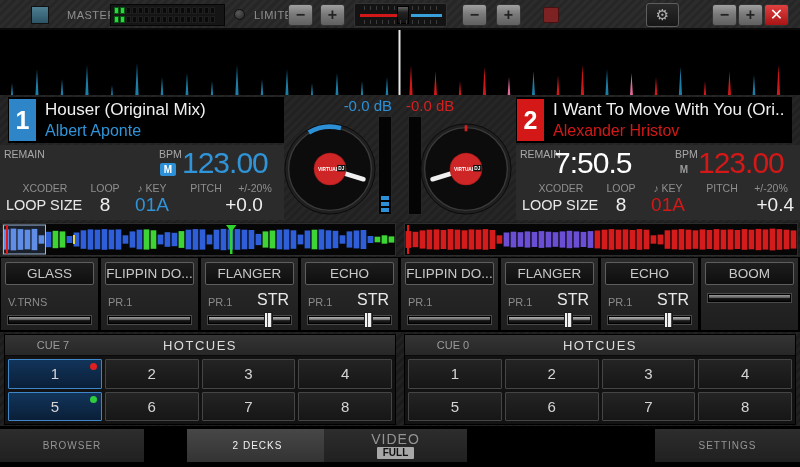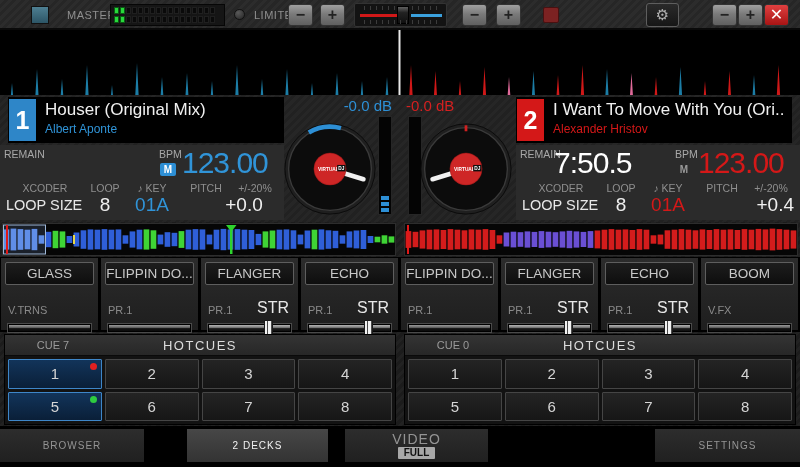--- a/index.html
+++ b/index.html
@@ -50,21 +50,21 @@
   
   #decks { position:absolute; left:0; top:95px; width:800px; height:127px;
            background:repeating-linear-gradient(135deg,#262626 0 3px,#212121 3px 6px); }
   .titlebar { position:absolute; top:2px; height:46px; background:#000; }
   #title1 { left:8px; width:276px; } #title2 { left:516px; width:276px; }
   .numbox { position:absolute; left:1px; top:2px; width:27px; height:42px; color:#fff;
             font-size:25px; font-weight:bold; display:flex; align-items:center; justify-content:center; }
   .numbox.blue { background:#2e86c8; } .numbox.red { background:#d41818; }
   .ttl { position:absolute; left:37px; top:3px; width:232px; font-size:17px; color:#f0f0f0;
          white-space:nowrap; overflow:hidden; }
-  .artist { position:absolute; left:37px; top:25px; width:232px; font-size:12px; white-space:nowrap; overflow:hidden; }
+  .artist { position:absolute; left:37px; top:25px; width:232px; font-size:16px; white-space:nowrap; overflow:hidden; }
   .artist.blue { color:#3094d8; } .artist.red { color:#d41818; }
   .infopanel { position:absolute; top:50px; width:284px; height:75px; background:#2b2b2b; }
   #info1 { left:0; } #info2 { left:516px; }
   .lab { position:absolute; font-size:10.5px; color:#a8a8a8; }
   .lab2 { position:absolute; font-size:10.5px; color:#8f8f8f; text-align:center; }
   .bigval { position:absolute; top:1px; font-size:30px; letter-spacing:-1px; color:#fff; }
   .bpmval.blue { color:#3094d8; } .bpmval.red { color:#d41818; }
   .m-badge { position:absolute; left:160px; top:18px; width:16px; height:13px; border-radius:2px;
              font-size:10px; font-weight:bold; text-align:center; line-height:13px; }
   .m-badge.hl { background:#2d8fd5; color:#fff; }
@@ -83,21 +83,21 @@
 
   
   #overviews { position:absolute; left:0; top:222px; width:800px; height:35px; }
   .overview { position:absolute; top:1px; width:394px; height:33px; background:#060606; border:1px solid #2d2d2d; }
   #ov1 { left:2px; } #ov2 { left:404px; }
 
   
   #fx { position:absolute; left:0; top:257px; width:800px; height:75px; background:#000; }
   .fxpanel { position:absolute; top:1px; width:97px; height:72px;
              background:linear-gradient(180deg,#2c2c2c,#1e1e1e); }
-  .fxbtn { margin:4px 4px 12px 4px; height:23px; background:linear-gradient(180deg,#1d1d1d,#0e0e0e);
+  .fxbtn { margin:4px 4px 4px 4px; height:23px; background:linear-gradient(180deg,#1d1d1d,#0e0e0e);
            border:1px solid #5e5e5e; border-radius:2px; color:#c8c8c8; font-size:13.5px;
            text-align:center; line-height:21px; white-space:nowrap; overflow:hidden; }
   .fxlabels { position:relative; height:22px; }
   .fxpr { position:absolute; left:7px; top:7px; font-size:11px; color:#8a8a8a; }
   .fxstr { position:absolute; right:9px; top:2px; font-size:16px; color:#e8e8e8; }
   .fxslider { position:relative; margin:0 7px; height:18px; }
   .fxtrack { position:absolute; left:0; right:0; top:5px; height:8px;
              background:linear-gradient(180deg,#b5b5b5,#7d7d7d 40%,#1d1d1d 60%,#0d0d0d);
              border:1px solid #000; box-shadow:0 0 0 1px #4a4a4a; }
   .fxtrack.dim { background:linear-gradient(180deg,#9a9a9a,#666 40%,#141414 60%,#0a0a0a); }
@@ -571,23 +571,20 @@
           <span class="fxpr">PR.1</span>
           <span class="fxstr">STR</span>
         </div>
         <div class="fxslider">
           <div class="fxtrack"></div>
           <div class="fxhandle" style="left: 72%;"></div>
         </div>
       </div>
       <div class="fxpanel" style="left: 701px;">
         <div class="fxbtn">BOOM</div>
-        <div class="fxlabels">
-          <span class="fxpr">V.FX</span>
-        </div>
         <div class="fxslider">
           <div class="fxtrack dim"></div>
         </div>
       </div>
     </section>
 
   <section id="hotcues">
       <div class="hcpanel" id="hc1">
         <div class="hchead">
           <span class="hccue">CUE 7</span>
@@ -656,21 +653,21 @@
       </div>
     </section>
 
   <footer id="bottombar">
       <div class="navbtn" style="left: 0px; width: 144px;">
         <span class="navlabel">BROWSER</span>
       </div>
       <div class="navbtn active" style="left: 187px; width: 141px;">
         <span class="navlabel">2 DECKS</span>
       </div>
-      <div class="navbtn two" style="left: 345px; width: 143px; text-align: right;">
+      <div class="navbtn two" style="left: 324px; width: 143px; text-align: right;">
         <span class="navlabel">VIDEO</span>
         <span class="navbadge">FULL</span>
       </div>
       <div class="navbtn" style="left: 655px; width: 145px;">
         <span class="navlabel">SETTINGS</span>
       </div>
     </footer>
 
 </div>
 

